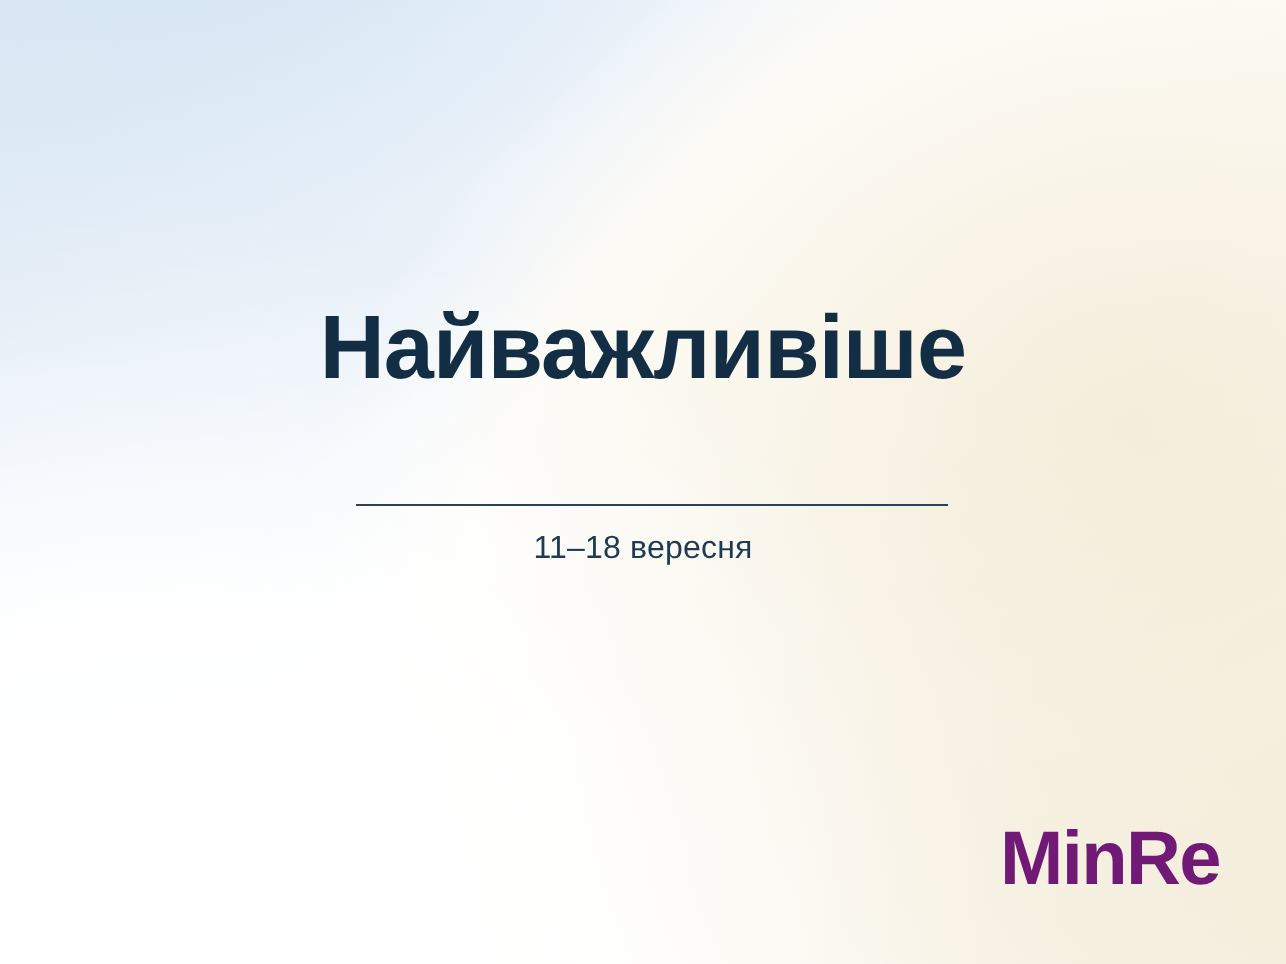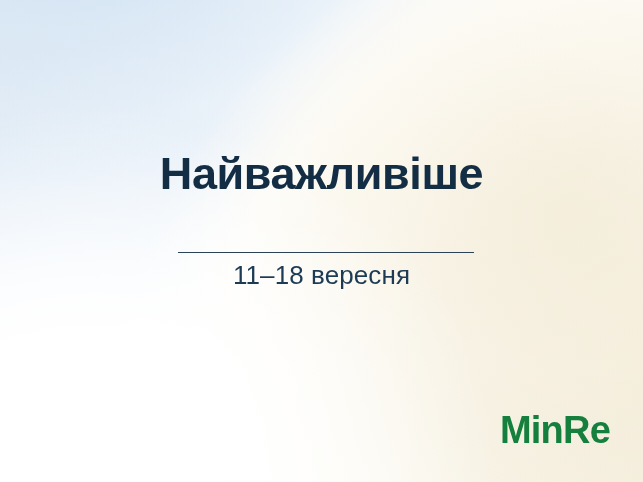--- a/index.html
+++ b/index.html
@@ -114,37 +114,37 @@
     height: 1px;
     background: #2b4257;
   }
 
   .subtitle {
     position: absolute;
     left: 0;
     top: 262px;
     width: 643px;
     text-align: center;
-    font-size: 26px;
+    font-size: 16px;
     line-height: 26px;
     font-weight: normal;
     color: #1d3b55;
     letter-spacing: 0.1px;
     white-space: nowrap;
   }
 
   .logo {
     position: absolute;
     right: 33px;
     bottom: 33px;
     font-size: 38px;
     line-height: 38px;
     font-weight: bold;
     letter-spacing: -0.8px;
-    color: #15803d;
+    color: #701a75;
     white-space: nowrap;
   }
 </style>
 </head>
 <body>
 
 <div id="slide">
 
   <div class="bg-layer bg-base"></div>
   <div class="bg-layer bg-blue"></div>

